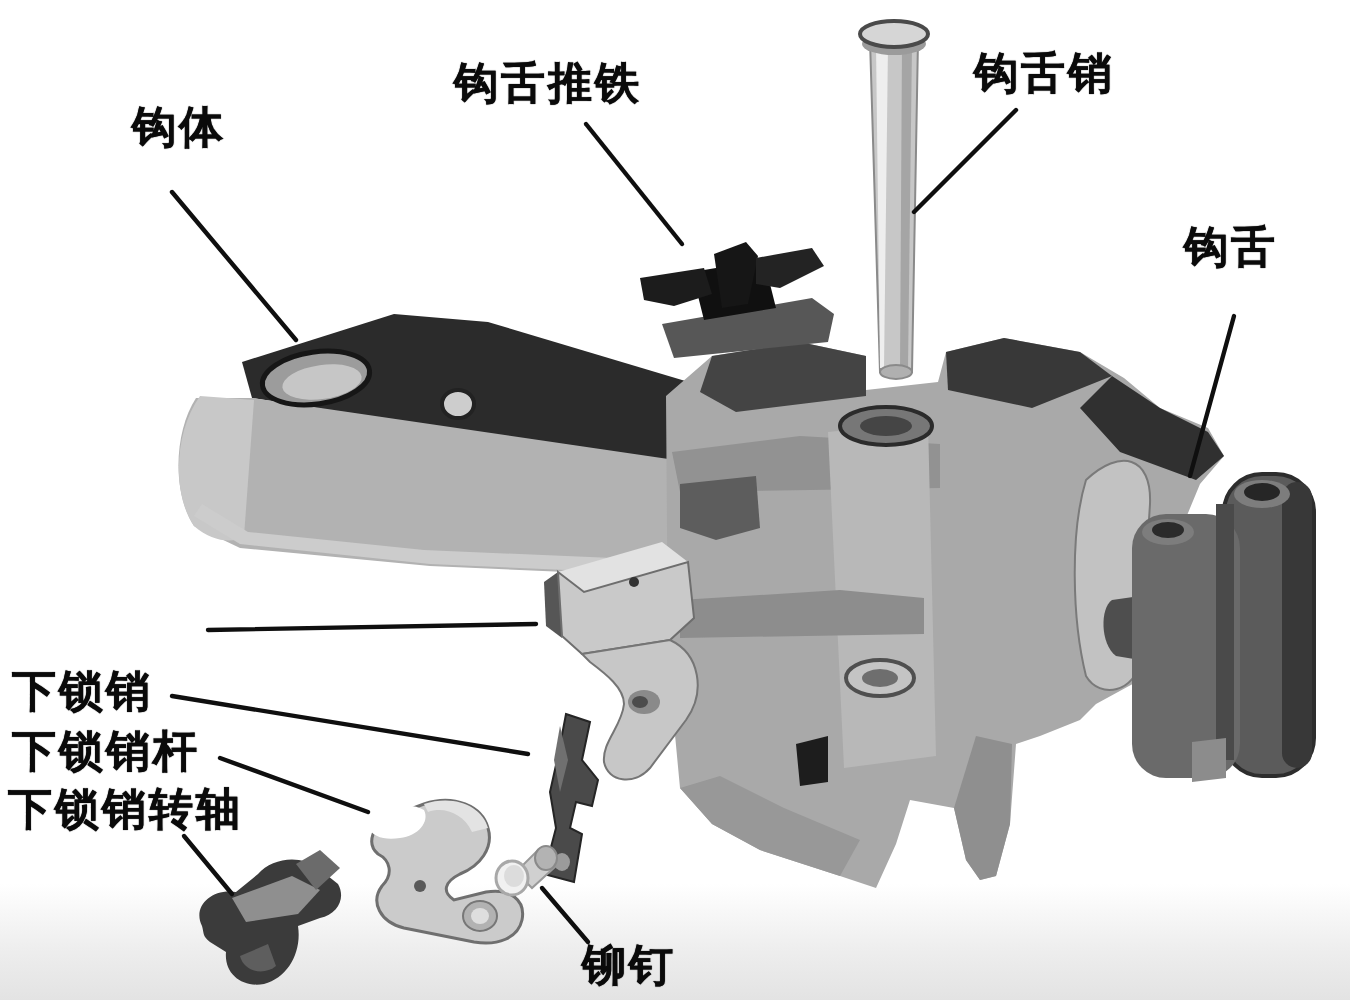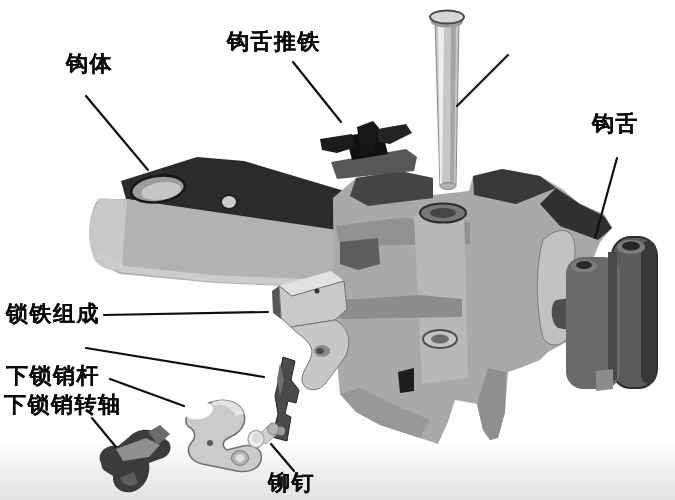--- a/index.html
+++ b/index.html
@@ -135,19 +135,20 @@
       <line class="leader" x1="104" y1="315" x2="268" y2="312"></line>
       <line class="leader" x1="86" y1="348" x2="264" y2="377"></line>
       <line class="leader" x1="110" y1="379" x2="184" y2="406"></line>
       <line class="leader" x1="92" y1="418" x2="116" y2="447"></line>
       <line class="leader" x1="294" y1="471" x2="271" y2="444"></line>
     </g>
   </svg>
 
   <div class="label" style="left:66px;top:52px">钩体</div>
   <div class="label" style="left:227px;top:30px">钩舌推铁</div>
+  <div class="label" style="left:487px;top:25px">钩舌销</div>
   <div class="label" style="left:592px;top:112px">钩舌</div>
-  <div class="label" style="left:6px;top:302px">锁铁组成</div>
+  <div class="label" style="left:6px;top:334px">下锁销</div>
   <div class="label" style="left:6px;top:364px">下锁销杆</div>
   <div class="label" style="left:4px;top:393px">下锁销转轴</div>
-  <div class="label" style="left:268px;top:471px">铆钉</div>
+  <div class="label" style="left:291px;top:471px">铆钉</div>
 
 </div>
 
 </body></html>

